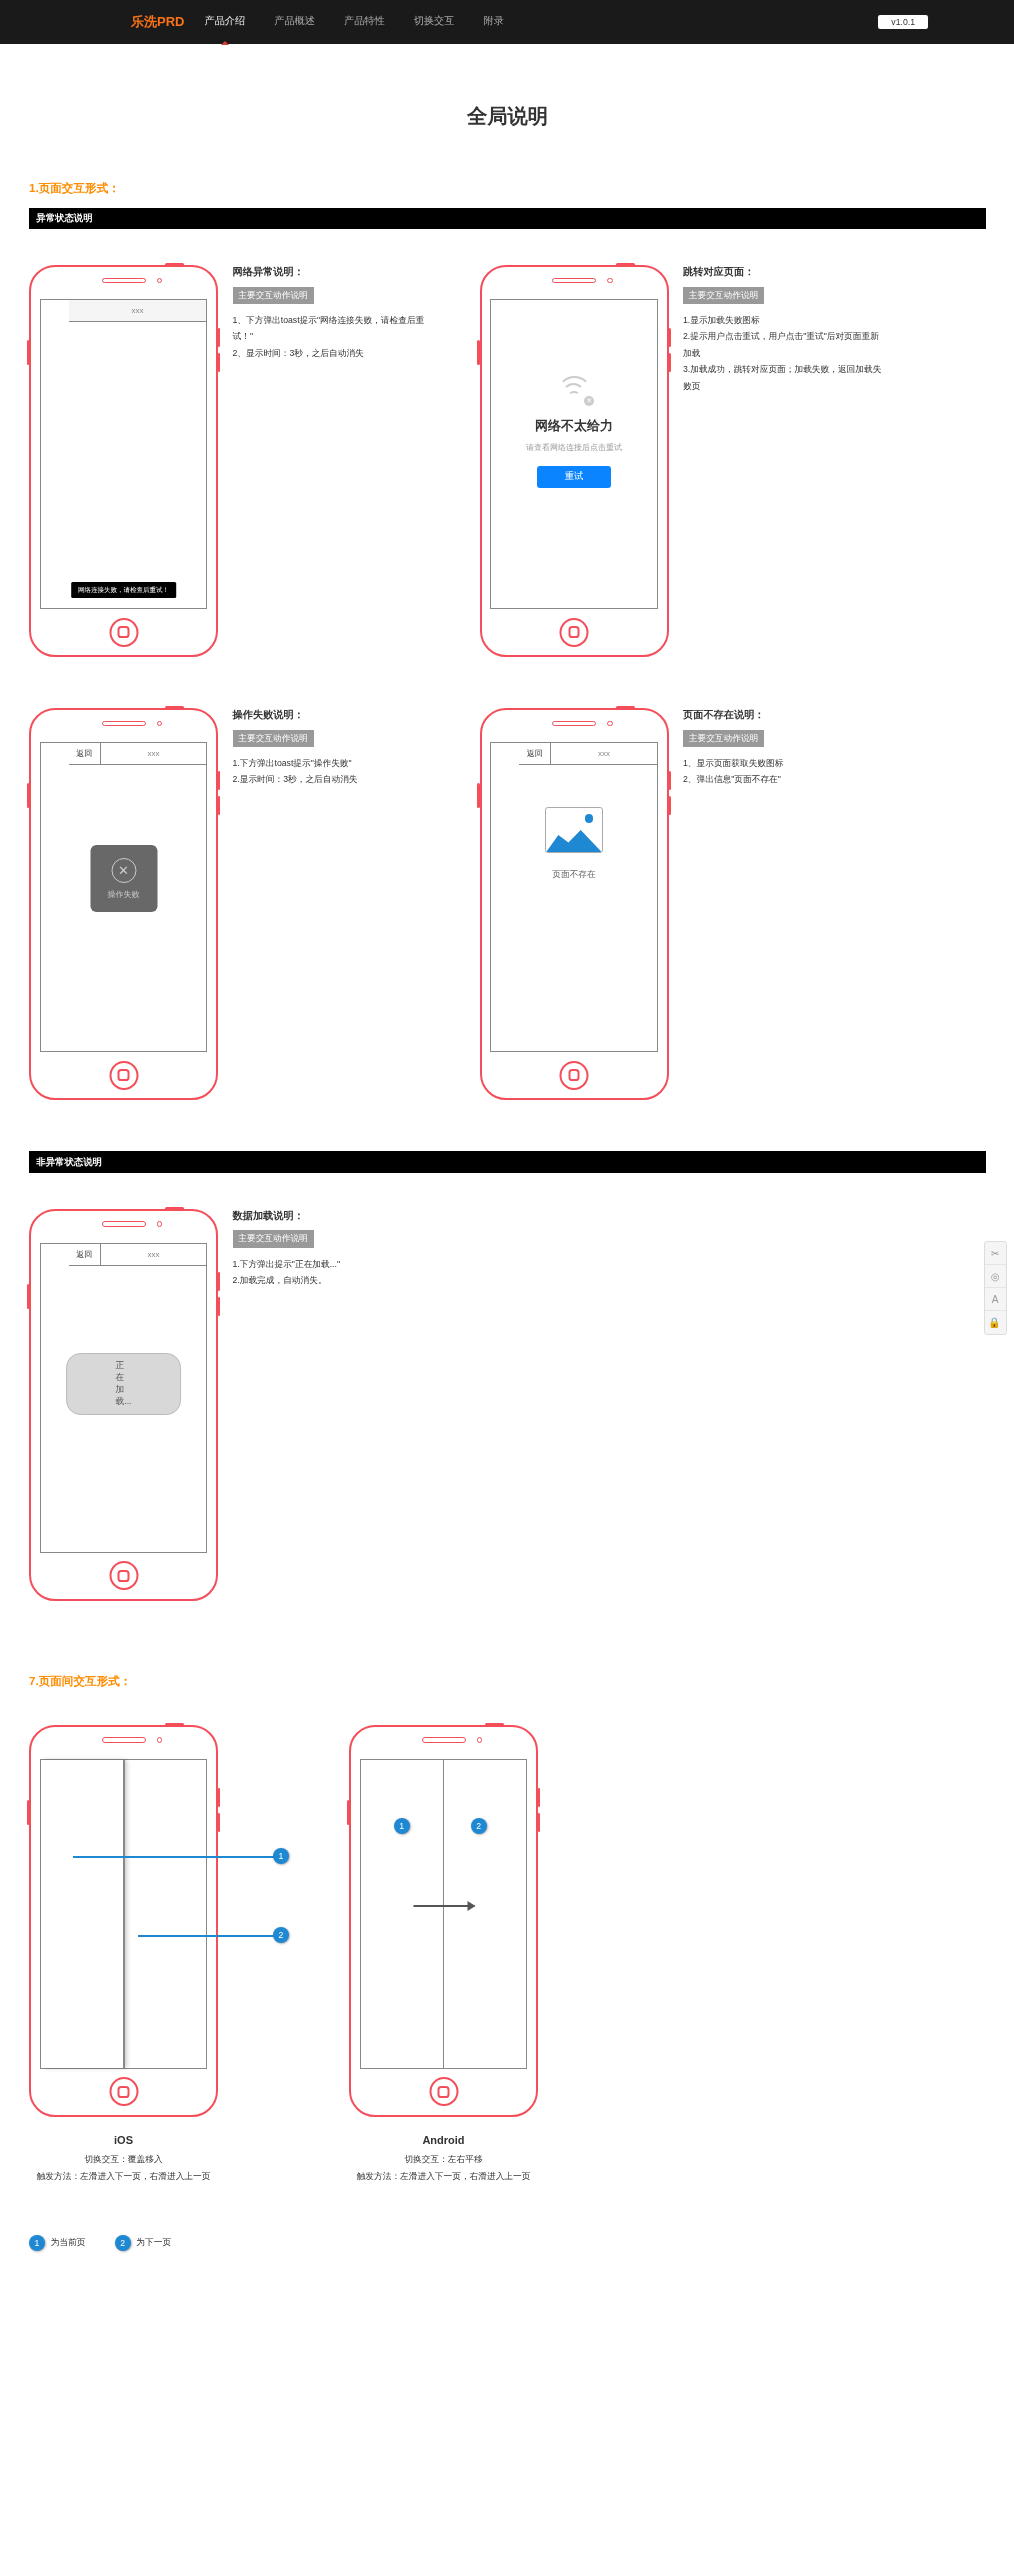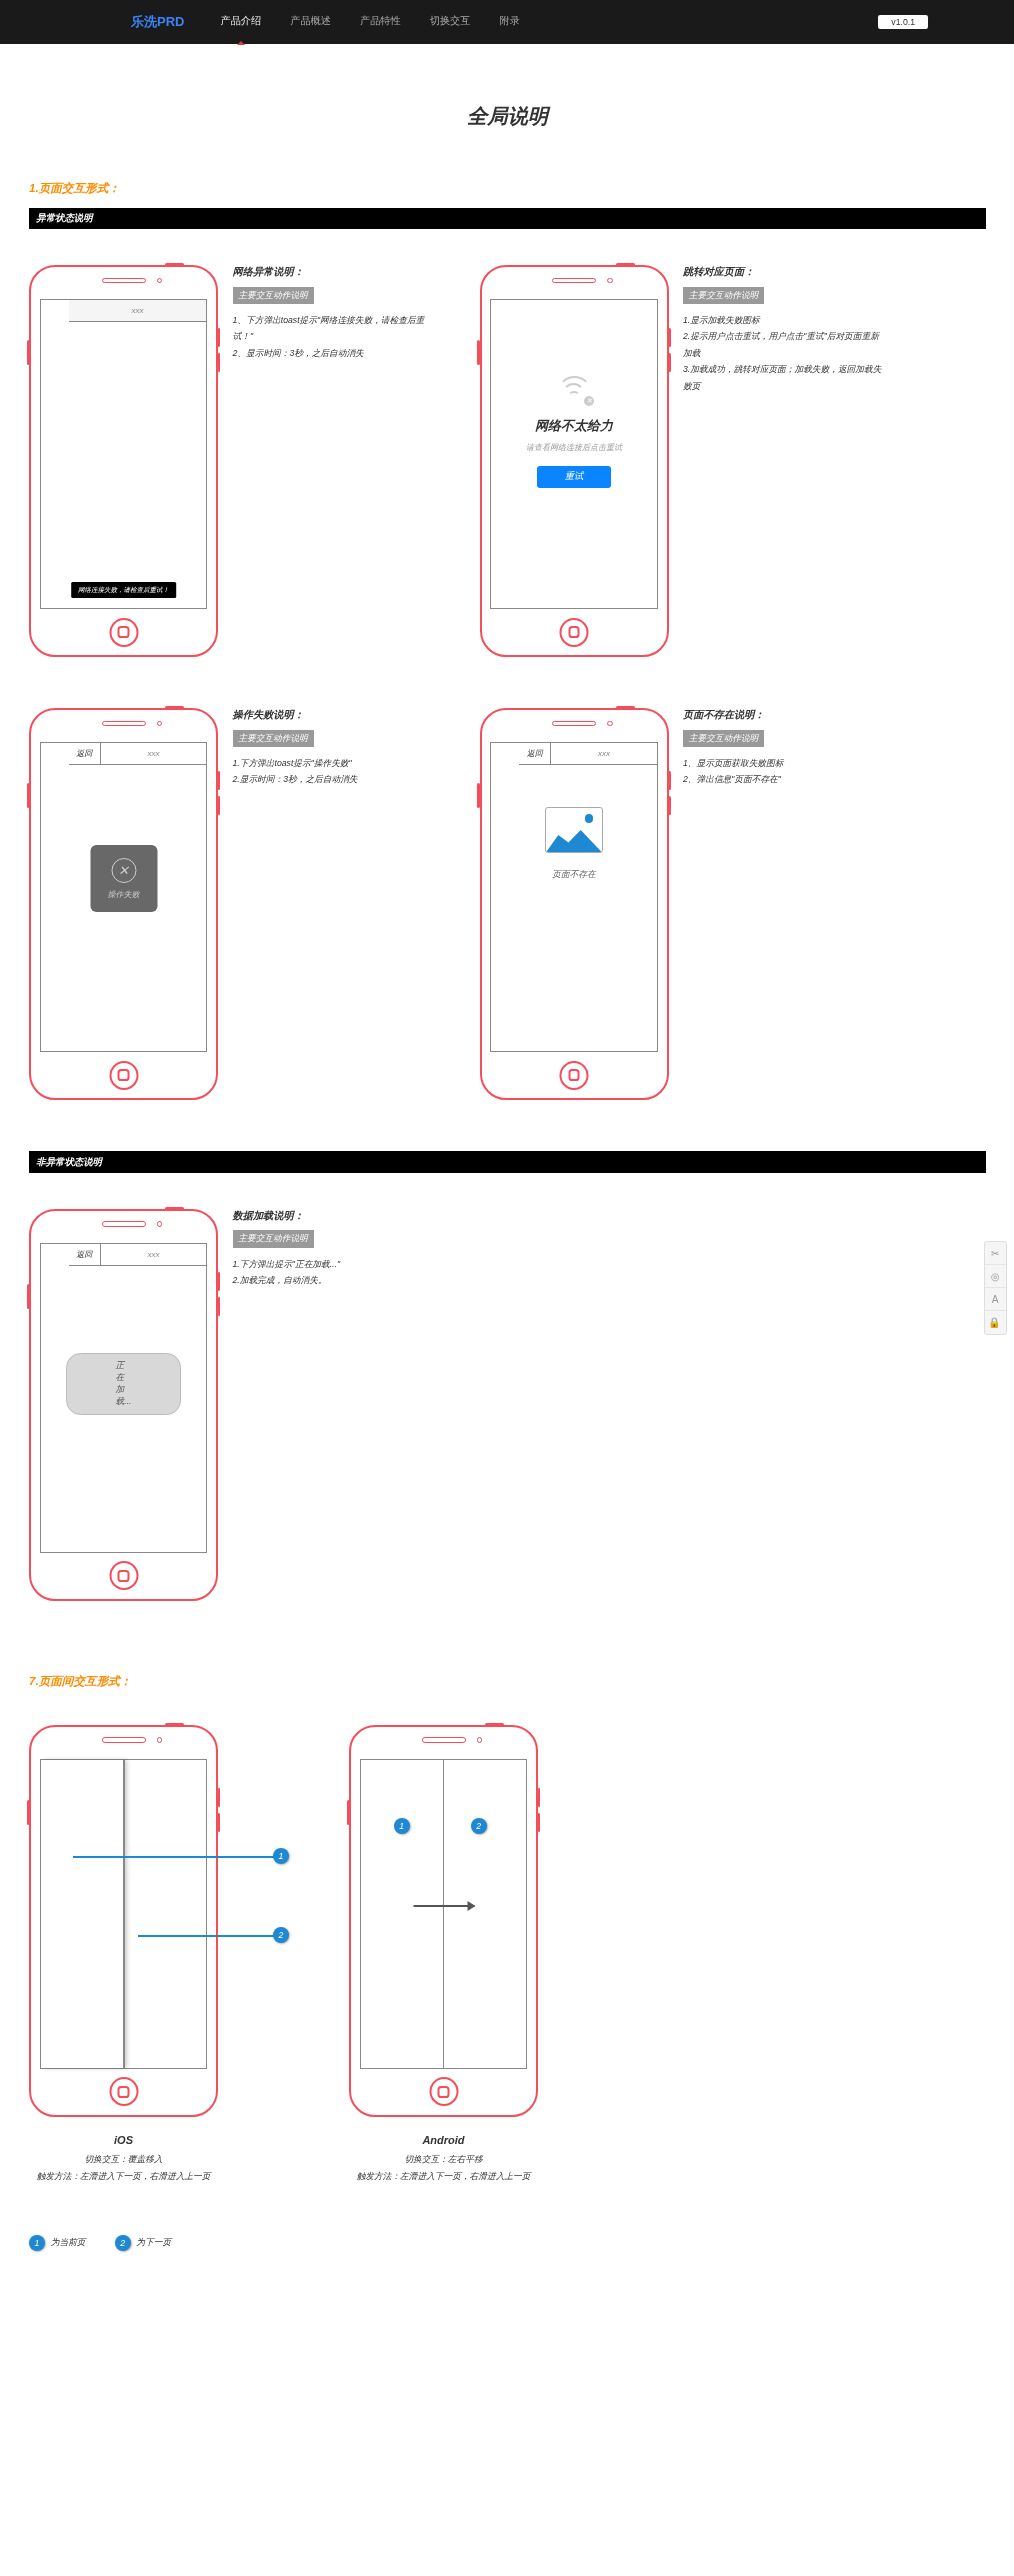--- a/index.html
+++ b/index.html
@@ -1,25 +1,25 @@
 <!DOCTYPE html>
 <html style="font-size:11.6px"><head>
 <meta charset="utf-8">
 <style>
 * { box-sizing: border-box; margin: 0; padding: 0; }
 body { font-family: "Microsoft YaHei", "PingFang SC", Arial, sans-serif; background: #fff; font-size: 8.7px; color: #333; }
 .page { width: 1015px; margin: 0 auto; position: relative; }
 .topbar { background: #1a1a1a; height: 44px; display: flex; align-items: center; padding: 0 29px 0 131px; position: relative; }
-.brand { color: #3b82f6; font-size: 13px; font-weight: bold; margin-right: 36px; }
+.brand { color: #f97316; font-size: 13px; font-weight: bold; margin-right: 20px; }
 .nav { display: flex; gap: 29px; }
 .nav-item { color: #aaa; font-size: 10.2px; cursor: pointer; position: relative; padding-bottom: 2.9px; }
 .nav-item.active { color: #eee; }
 .nav-item.active::after { content: ""; position: absolute; left: 50%; transform: translateX(-50%); bottom: -14.5px; width: 0; height: 0; border-left: 4.4px solid transparent; border-right: 4.4px solid transparent; border-bottom: 4.4px solid #d43f3a; }
 .version { position: absolute; right: 87px; background: #fff; color: #333; padding: 2.2px 13px; border-radius: 2.2px; font-size: 8.7px; }
-.content { padding: 0 29px 58px 29px; font-style: italic; }
+.content { padding: 0 29px 58px 29px; }
 h1.title { text-align: center; font-size: 20.3px; font-weight: bold; margin: 58px 0 51px 0; }
 .sec-heading { color: #ff8c00; font-size: 11.6px; font-weight: bold; margin: 29px 0 11.6px 0; }
 .blackbar { background: #000; color: #fff; font-size: 9.4px; font-weight: bold; padding: 4.4px 7.3px; margin-bottom: 36px; }
 .row { display: flex; gap: 44px; margin-bottom: 51px; align-items: flex-start; flex-wrap: wrap; }
 .pair { display: flex; gap: 14.5px; }
 .phone { width: 189px; height: 392px; border: 2.2px solid #f44e5a; border-radius: 26px; position: relative; background: #fff; flex-shrink: 0; }
 .notch { position: absolute; top: 10.2px; left: 50%; transform: translateX(-50%); width: 44px; height: 5.8px; border: 1.5px solid #f44e5a; border-radius: 4.4px; }
 .dot { position: absolute; top: 10.2px; left: calc(50% + 33px); width: 5.8px; height: 5.8px; border: 1.5px solid #f44e5a; border-radius: 50%; }
 .side-btn { position: absolute; background: #f44e5a; border-radius: 1.5px; }
 .sb-left { width: 2.9px; height: 25px; left: -4.4px; top: 73px; }

